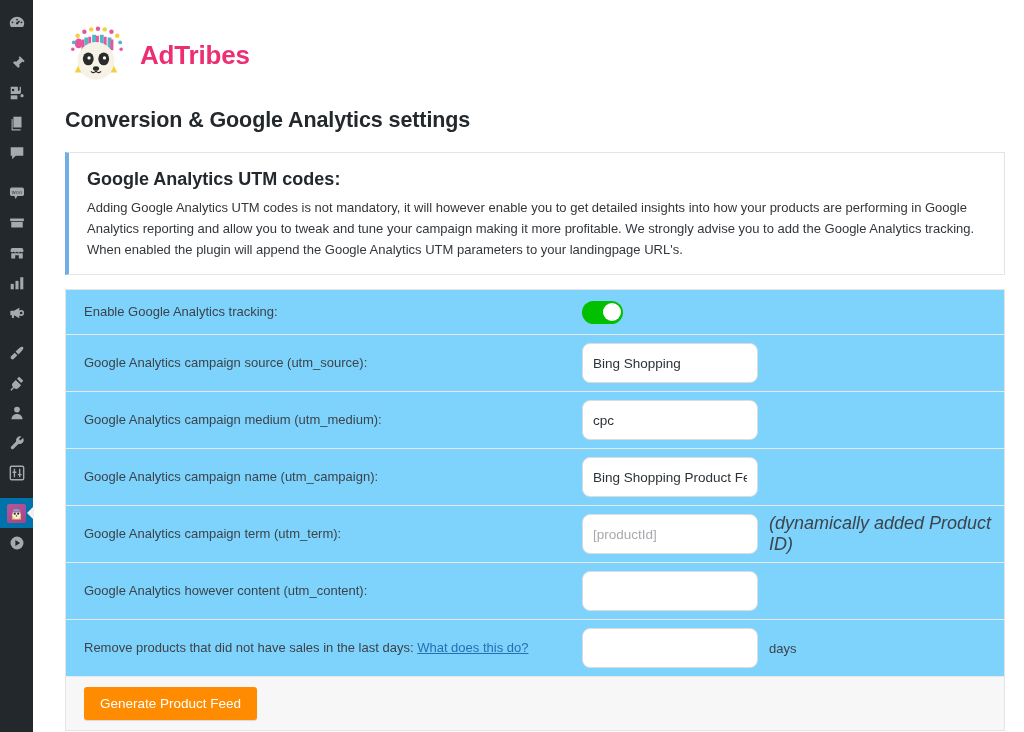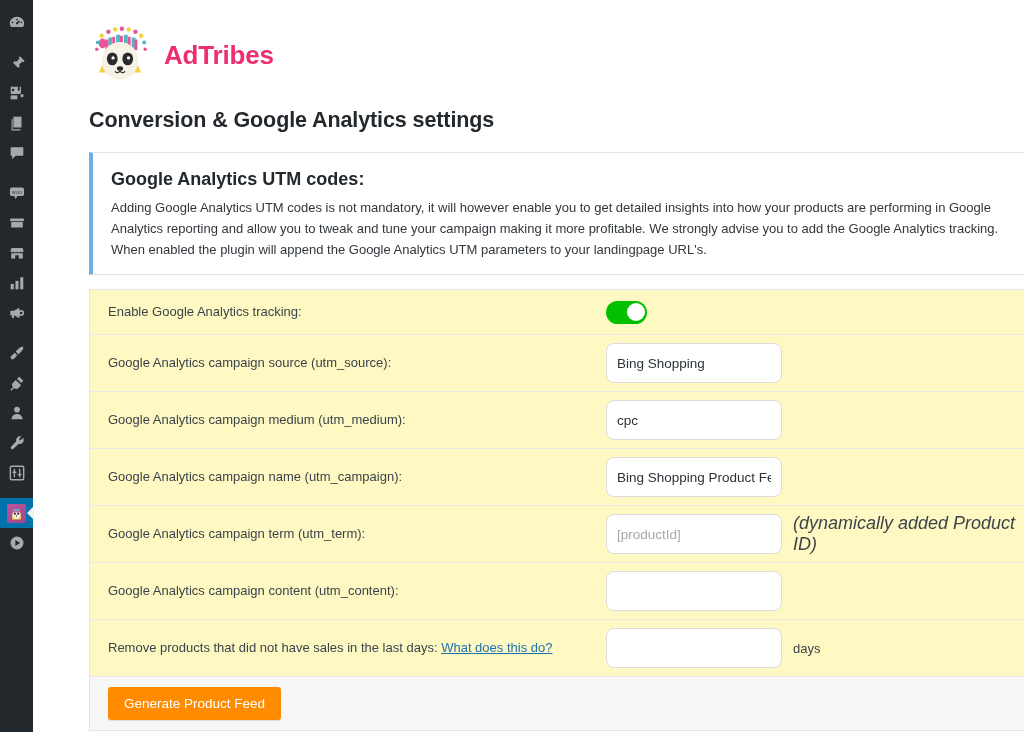--- a/index.html
+++ b/index.html
@@ -40,21 +40,21 @@
   .panda-chip {
     width: 19px; height: 19px; border-radius: 2px;
     background: linear-gradient(150deg,#b8559a 0%, #a3468d 100%);
     display: flex; align-items: center; justify-content: center;
   }
 
   
   .main {
     flex: 1; height: 732px;
     background: #ffffff;
-    padding: 14px 22px 0 56px;
+    padding: 14px 22px 0 32px;
     overflow: hidden;
   }
   .brand {
     display: flex; align-items: center; gap: 13px;
     margin-top: 12px; margin-bottom: 6px;
   }
   .brand-logo { width: 62px; height: 58px; }
   .brand-name {
     font-size: 26px; font-weight: bold;
     color: #ec2e72; letter-spacing: -0.2px;
@@ -80,21 +80,21 @@
   }
   .notice-body {
     font-size: 13px; color: #32373c; line-height: 1.62;
   }
 
   
   .settings {
     width: 940px;
     border: 1px solid #e5e5e5;
     border-bottom: none;
-    background: #fef9c3;
+    background: #7dd3fc;
   }
   .srow {
     display: flex; align-items: center;
     min-height: 57px;
     border-bottom: 1px solid #e9e9e9;
     padding: 0 0 0 18px;
   }
   .srow.first { min-height: 45px; }
   .slabel {
     width: 498px; min-width: 498px;
@@ -389,21 +389,21 @@
 
       <div class="srow">
         <div class="slabel">Google Analytics campaign term (utm_term):</div>
         <div class="sfield">
           <input type="text" placeholder="[productId]" style="">
           <span class="hint">(dynamically added Product ID)</span>
         </div>
       </div>
 
       <div class="srow">
-        <div class="slabel">Google Analytics campaign content (utm_content):</div>
+        <div class="slabel">Google Analytics however content (utm_content):</div>
         <div class="sfield">
           <input type="text" value="" style="">
         </div>
       </div>
 
       <div class="srow">
         <div class="slabel">
           <span>Remove products that did not have sales in the last days:</span>
           <a href="#">What does this do?</a>
         </div>

